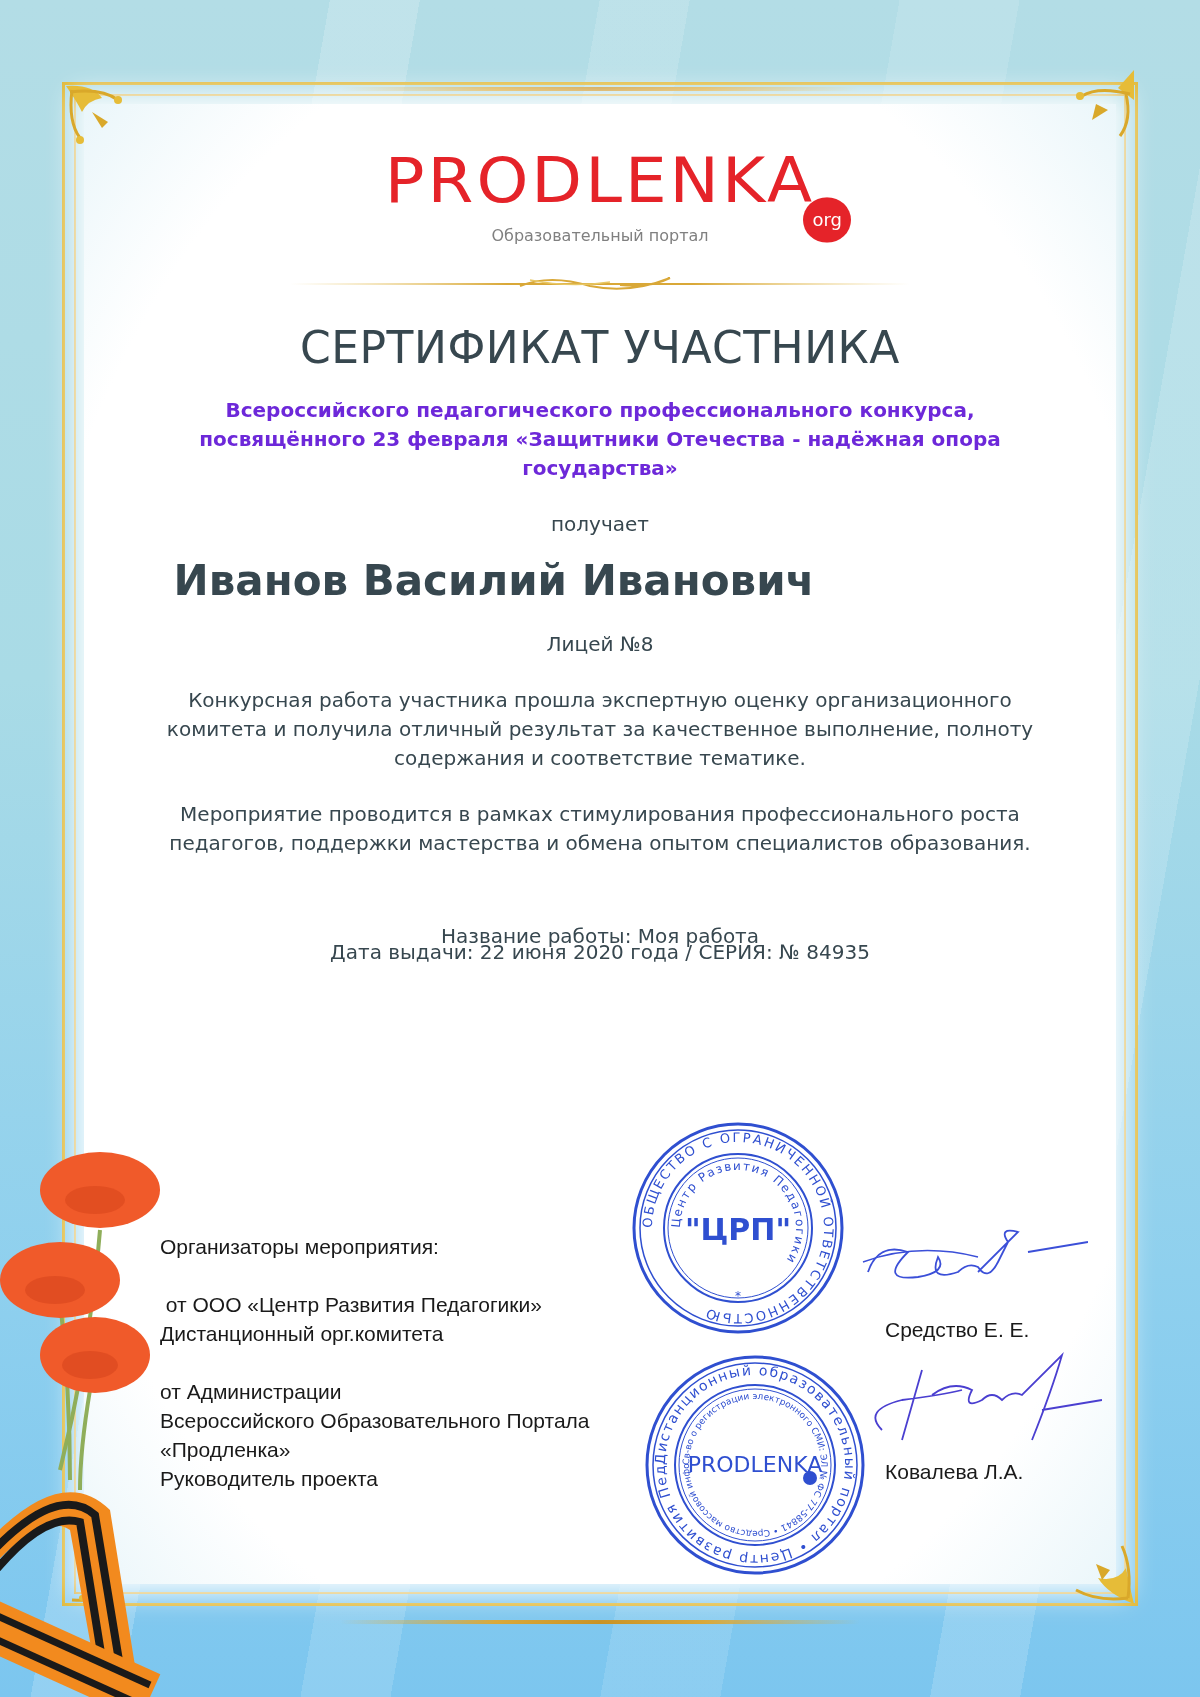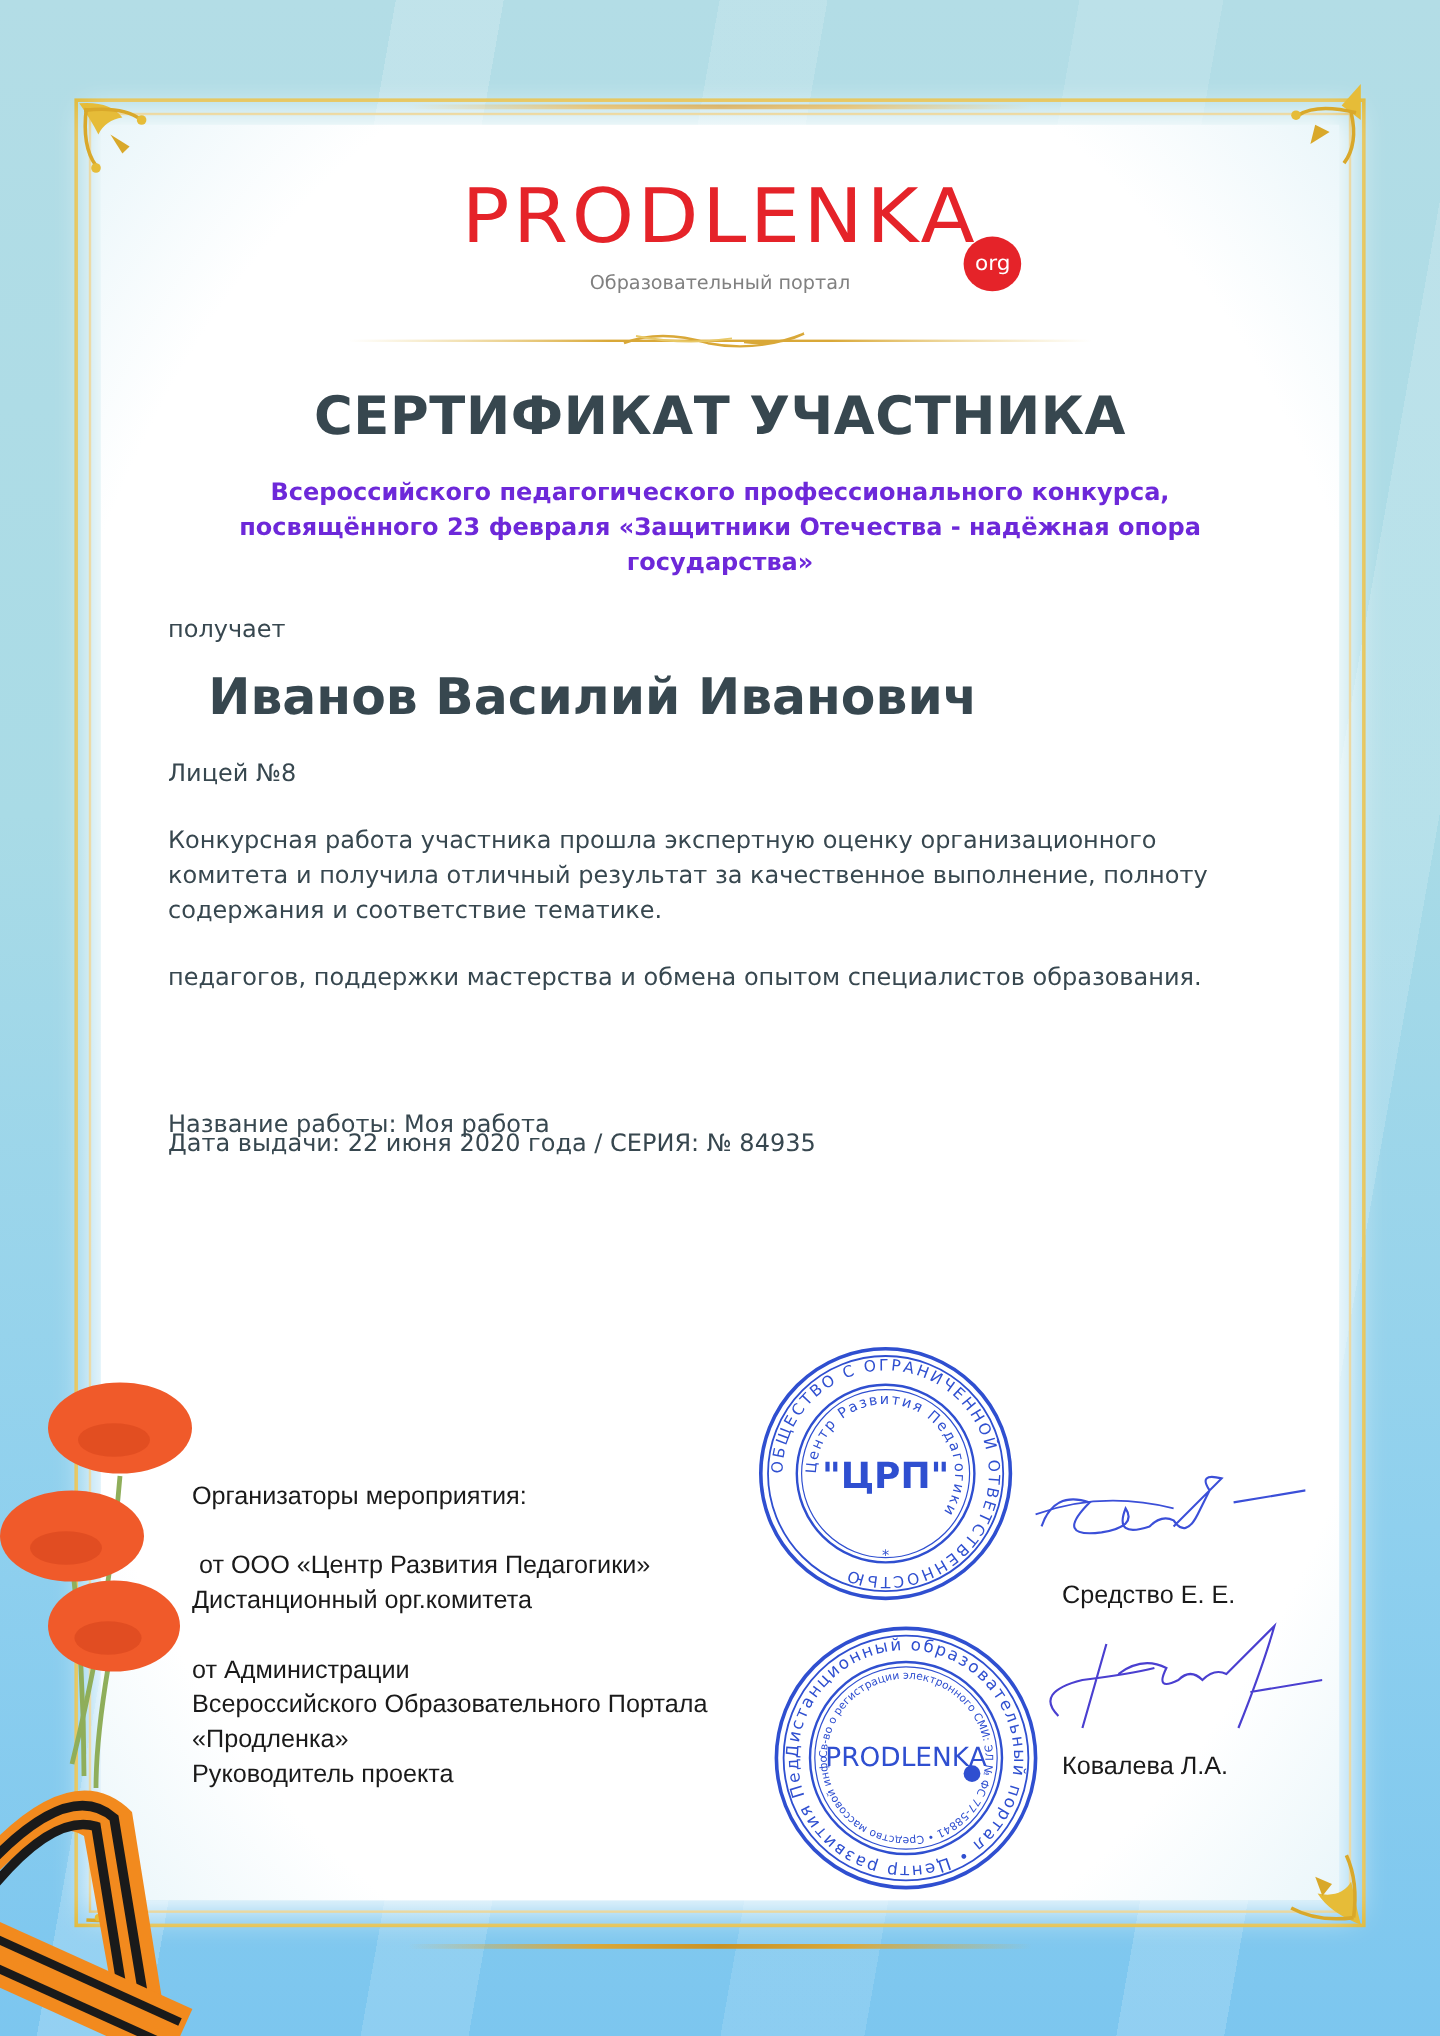--- a/index.html
+++ b/index.html
@@ -47,28 +47,28 @@
     }
     .logo-sub {
       position: absolute; top: 226px; left: 0; width: 1200px; text-align: center;
       color: #808080; font-size: 16px;
     }
     .ornament {
       position: absolute; top: 276px; left: 290px; width: 620px; height: 14px;
     }
     .title {
       position: absolute; top: 322px; left: 0; width: 1200px; text-align: center;
-      font-size: 44px; font-weight: bold; color: #37474f; letter-spacing: 0.5px;
+      font-size: 44px; font-weight: normal; color: #37474f; letter-spacing: 0.5px;
     }
     .subtitle {
       position: absolute; top: 396px; left: 170px; width: 860px; text-align: center;
       font-size: 20px; font-weight: bold; color: #6d28d9; line-height: 29px;
     }
     .center-text {
-      position: absolute; left: 140px; width: 920px; 
+      position: absolute; left: 140px; width: 920px; text-align: center;
       color: #37474f; font-size: 20px; line-height: 29px;
     }
     .name {
       position: absolute; top: 556px; left: 0; width: 988px; text-align: center;
       font-size: 42px; font-weight: bold; color: #37474f;
     }
     .org-block {
       position: absolute; left: 160px; top: 1232px; width: 480px;
       font-family: "Liberation Sans", sans-serif; font-size: 21px; color: #1a1a1a; line-height: 29px;
     }
@@ -155,20 +155,21 @@
 
 <div class="center-text" style="top:630px;">Лицей №8</div>
 
 <div class="center-text" style="top:686px;">
   <div>Конкурсная работа участника прошла экспертную оценку организационного</div>
   <div>комитета и получила отличный результат за качественное выполнение, полноту</div>
   <div>содержания и соответствие тематике.</div>
 </div>
 
 <div class="center-text" style="top:800px;">
+  <div>Мероприятие проводится в рамках стимулирования профессионального роста</div>
   <div>педагогов, поддержки мастерства и обмена опытом специалистов образования.</div>
 </div>
 
 <div class="center-text" style="top:884px;margin-top:38px;">Название работы: Моя работа</div>
 
 <div class="center-text" style="top:938px;">Дата выдачи: 22 июня 2020 года / СЕРИЯ: № 84935</div>
 
 <div class="org-block">
   <div>Организаторы мероприятия:</div>
   <div class="gap"></div>

